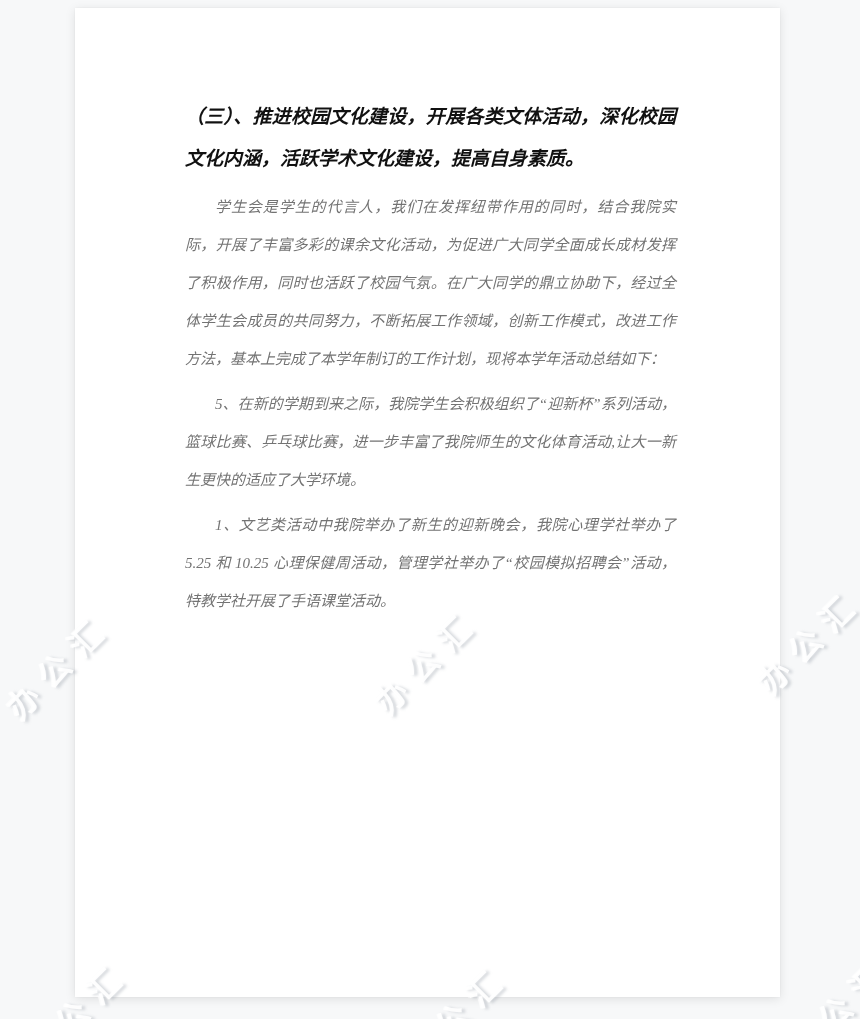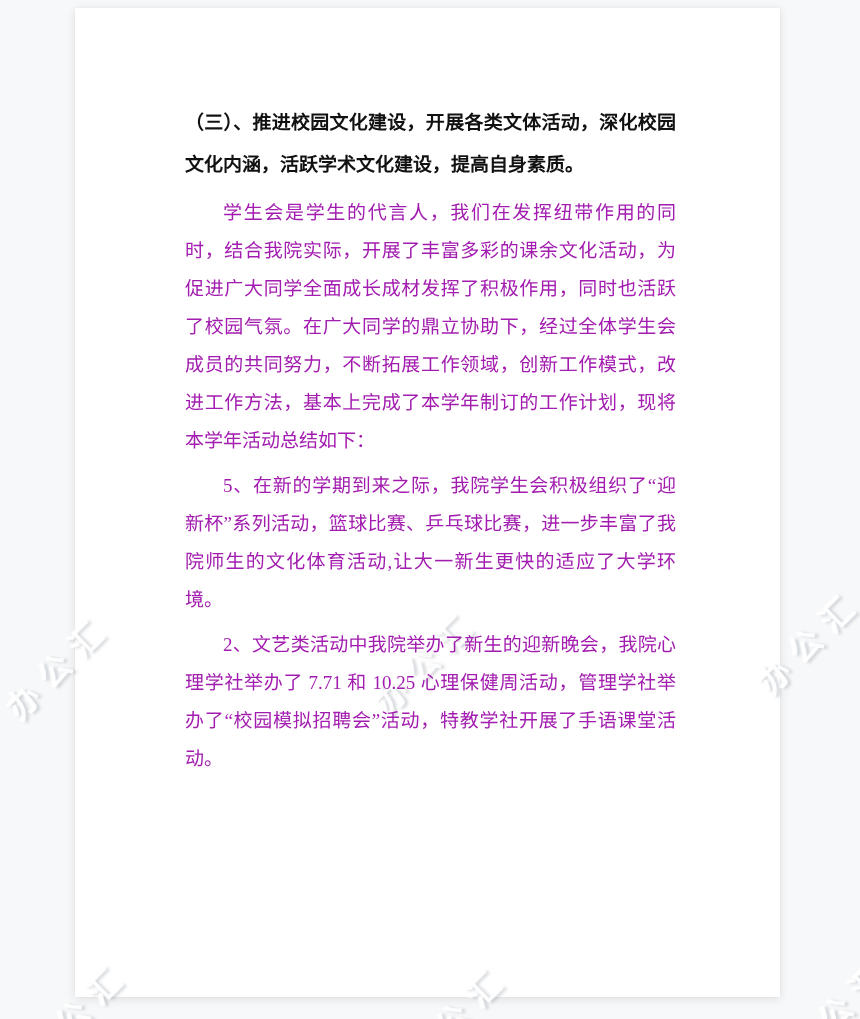--- a/index.html
+++ b/index.html
@@ -41,52 +41,53 @@
   .wm-1 { left: 57px;  top: 665px; }
   .wm-2 { left: 425px; top: 660px; }
   .wm-3 { left: 808px; top: 640px; }
   .wm-4 { left: 75px;  top: 1012px; }
   .wm-5 { left: 455px; top: 1015px; }
   .wm-6 { left: 838px; top: 1008px; }
   
   .doc-content {
     position: absolute;
     left: 185px;
-    top: 102px;
+    top: 96px;
     width: 491px;
     color: #1c1c1c;
+    font-style: italic;
   }
   .doc-heading {
     margin: 0 0 8px 0;
     font-family: "Liberation Sans", sans-serif;
     font-weight: bold;
     font-size: 19px;
     line-height: 42px;
     text-align: justify;
     color: #111111;
   }
   .doc-para {
     margin: 0 0 7px 0;
-    font-size: 19px;
+    font-size: 15px;
     line-height: 38px;
     text-align: justify;
     text-indent: 2em;
-    color: #a21caf;
+    color: #737373;
   }
 </style>
 </head>
 <body>
 
 <div class="page-sheet"></div>
 
 <div class="watermark wm-1">办公汇</div>
 <div class="watermark wm-2">办公汇</div>
 <div class="watermark wm-3">办公汇</div>
 <div class="watermark wm-4">办公汇</div>
 <div class="watermark wm-5">办公汇</div>
 <div class="watermark wm-6">办公汇</div>
 
 <div class="doc-content">
   <h2 class="doc-heading">（三）、推进校园文化建设，开展各类文体活动，深化校园文化内涵，活跃学术文化建设，提高自身素质。</h2>
   <p class="doc-para">学生会是学生的代言人，我们在发挥纽带作用的同时，结合我院实际，开展了丰富多彩的课余文化活动，为促进广大同学全面成长成材发挥了积极作用，同时也活跃了校园气氛。在广大同学的鼎立协助下，经过全体学生会成员的共同努力，不断拓展工作领域，创新工作模式，改进工作方法，基本上完成了本学年制订的工作计划，现将本学年活动总结如下：</p>
   <p class="doc-para">5、在新的学期到来之际，我院学生会积极组织了“迎新杯”系列活动，篮球比赛、乒乓球比赛，进一步丰富了我院师生的文化体育活动,让大一新生更快的适应了大学环境。</p>
-  <p class="doc-para">2、文艺类活动中我院举办了新生的迎新晚会，我院心理学社举办了 7.71 和 10.25 心理保健周活动，管理学社举办了“校园模拟招聘会”活动，特教学社开展了手语课堂活动。</p>
+  <p class="doc-para">1、文艺类活动中我院举办了新生的迎新晚会，我院心理学社举办了 5.25 和 10.25 心理保健周活动，管理学社举办了“校园模拟招聘会”活动，特教学社开展了手语课堂活动。</p>
 </div>
 
 </body></html>

